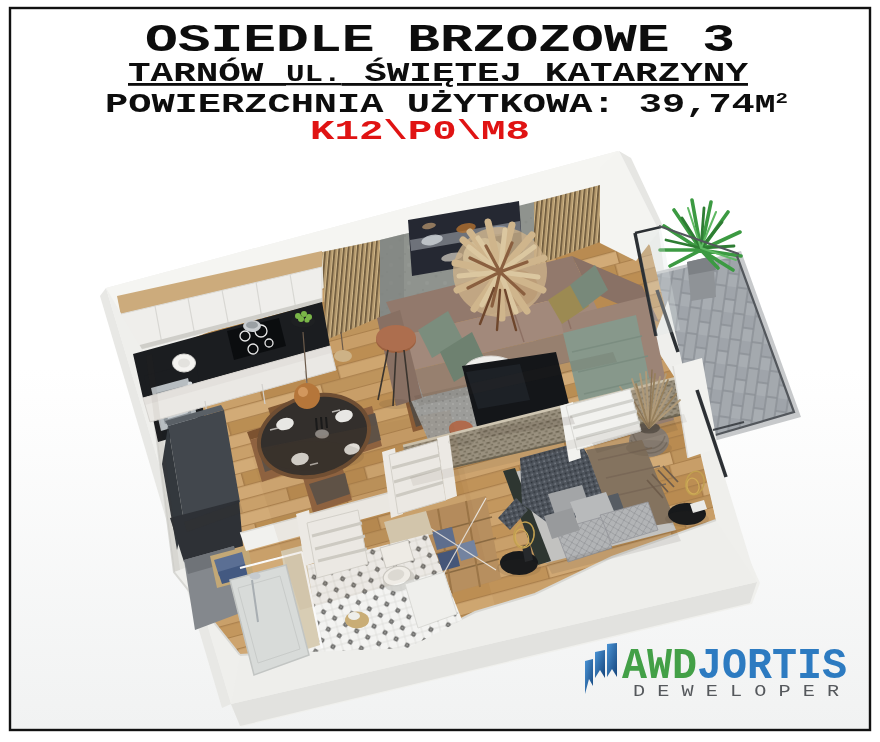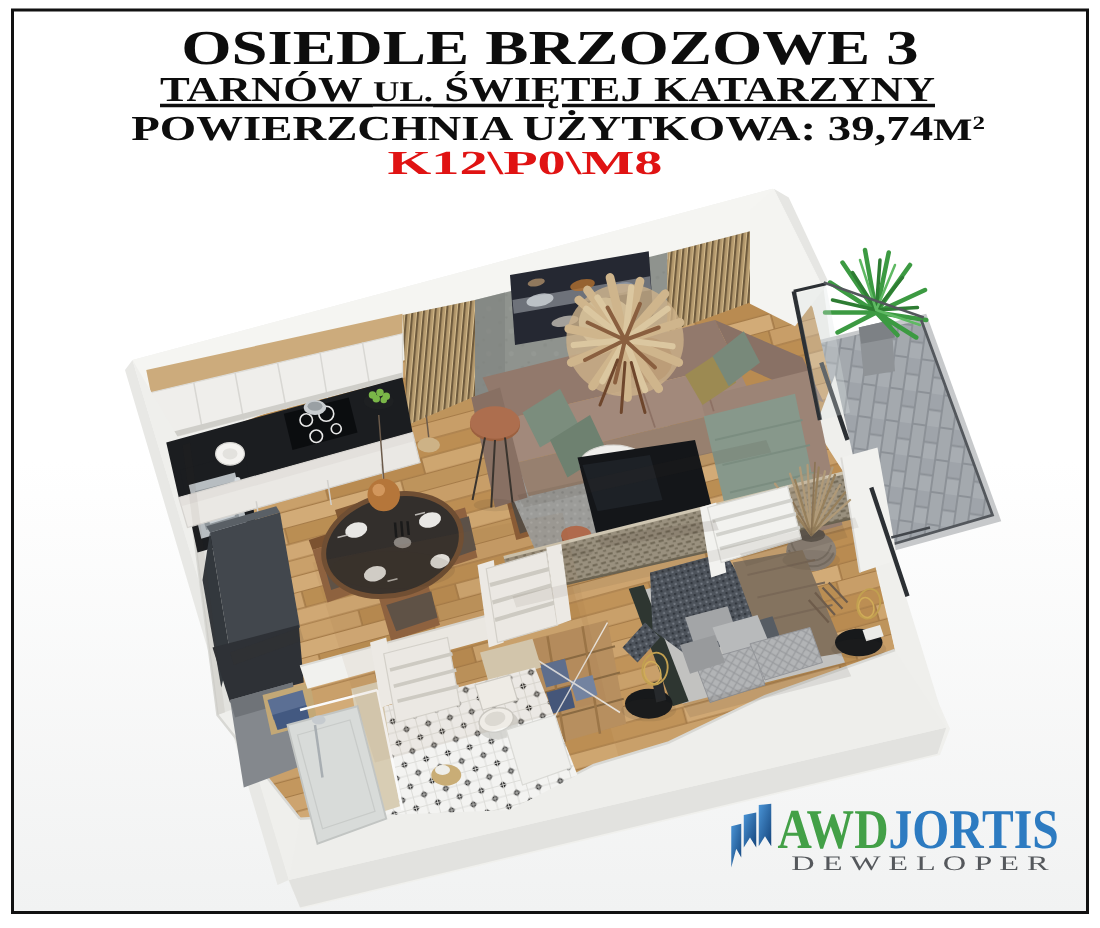--- a/index.html
+++ b/index.html
@@ -1,17 +1,17 @@
 <!DOCTYPE html>
 <html><head>
 <meta charset="utf-8">
 <style>
 html,body{margin:0;padding:0;background:#ffffff;}
 #page{position:relative;width:880px;height:742px;background:#ffffff;overflow:hidden;
-font-family:Liberation Serif, serif;}
+font-family:Liberation Mono, monospace;}
 svg{display:block;}
 </style>
 </head>
 <body>
 <div id="page">
 <svg width="880" height="742" viewBox="0 0 880 742">
 <defs>
 <linearGradient id="bgGrad" x1="0" y1="0" x2="0" y2="1">
 <stop offset="0.5" stop-color="#ffffff"></stop>
 <stop offset="1" stop-color="#f1f2f2"></stop>

